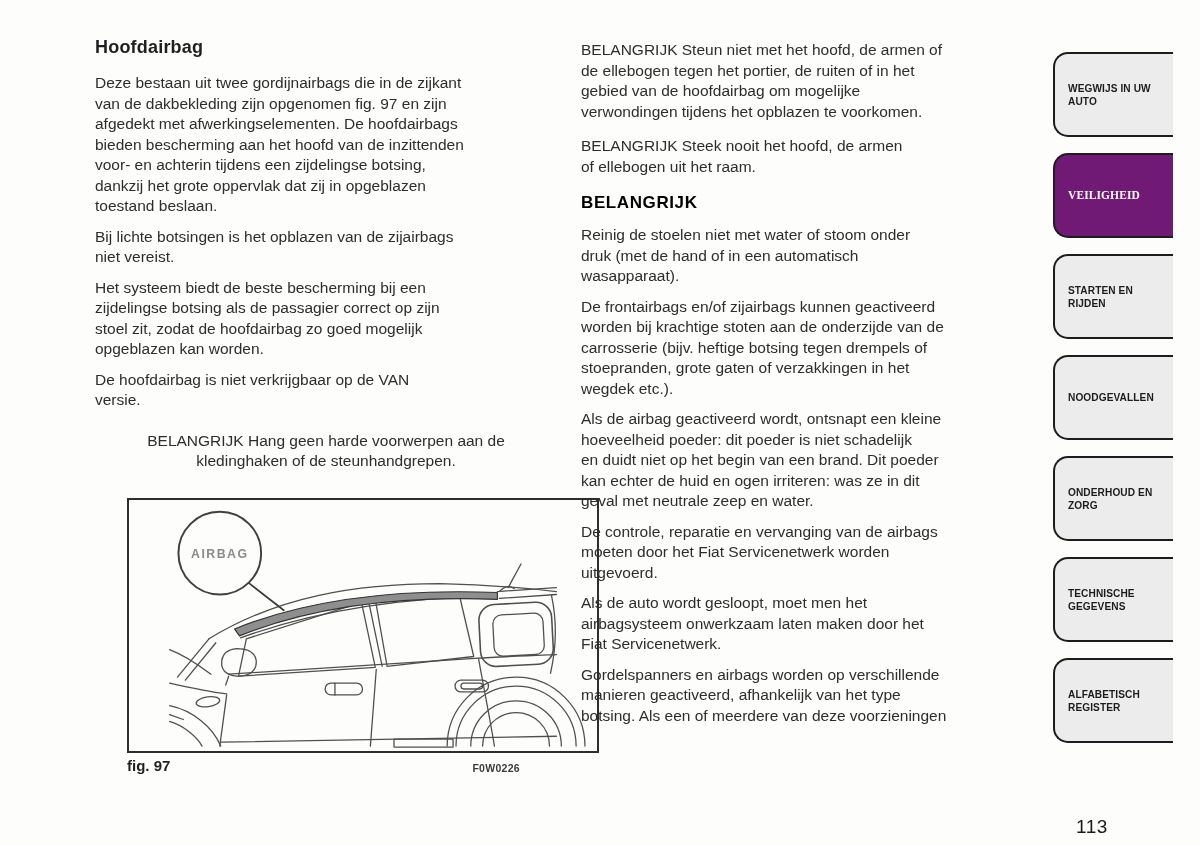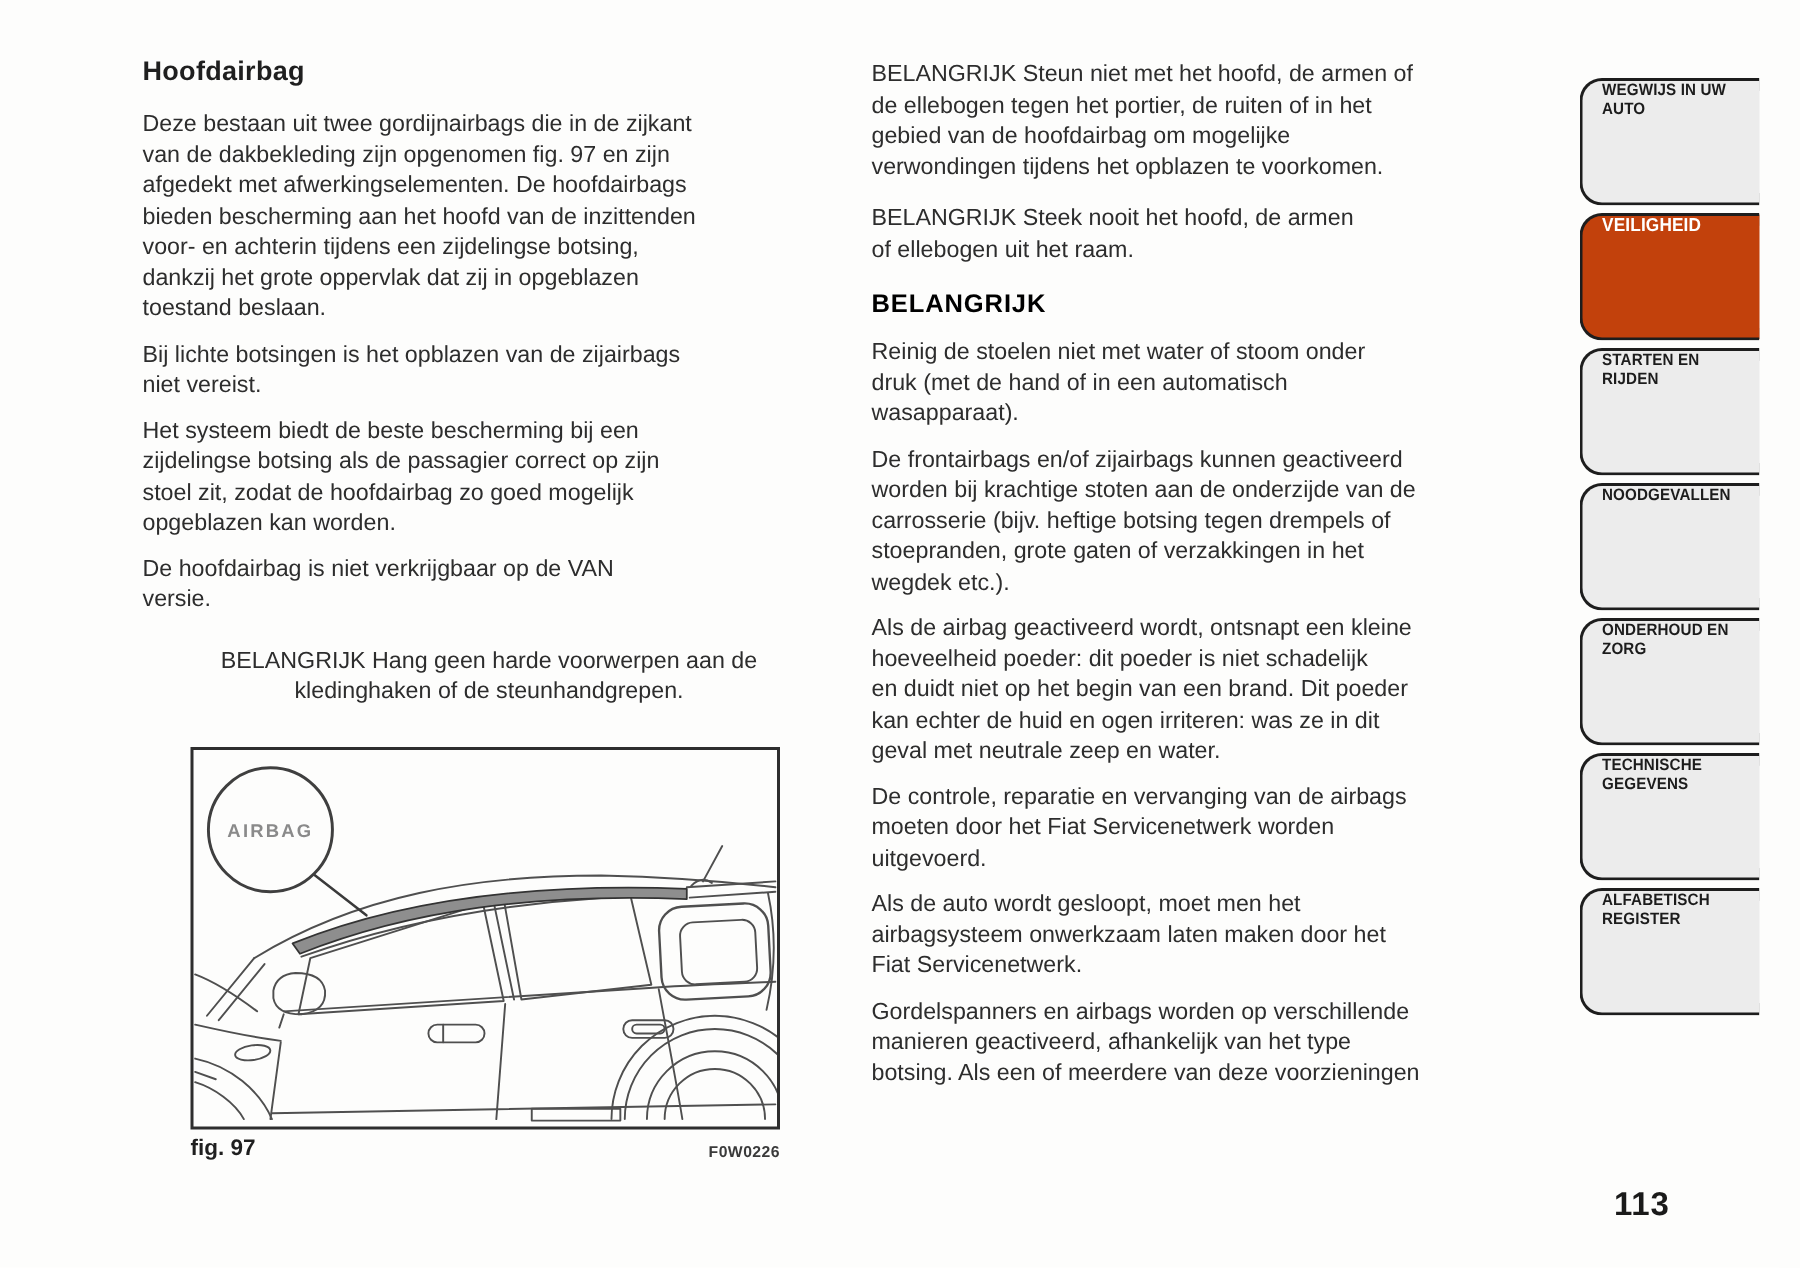--- a/index.html
+++ b/index.html
@@ -15,52 +15,52 @@
   .col-left  { left:95px;  width:462px; }
   .col-right { left:581px; width:462px; top:40px; }
   .heading-main { font-size:18px; font-weight:bold; color:#1f1f1f; margin-bottom:15px; letter-spacing:0.2px; }
   .heading-sub  { font-size:17px; font-weight:bold; color:#000000; margin:16px 0 12px 0; letter-spacing:0.6px; }
   p.body { font-size:15.5px; line-height:20.5px; white-space:pre-line; margin-bottom:10px; color:#2d2d2d; }
   p.body.gap-lg { margin-top:20px;text-align:center; }
   p.body.gap-md { margin-top:14px; }
 
   
   .figure-box {
-    position:absolute; left:127px; top:498px; width:393px; height:255px;
+    position:absolute; left:127px; top:498px; width:472px; height:255px;
     border:2px solid #2e2e2e; background:#fdfdfc;
   }
   .figure-box svg { width:100%; height:100%; display:block; }
   .figure-captions {
     position:absolute; left:127px; top:757px; width:393px;
     display:flex; justify-content:space-between; align-items:flex-start;
   }
   .fig-caption { font-size:15px; font-weight:bold; color:#1f1f1f; }
   .fig-code    { font-size:10.5px; font-weight:bold; color:#3a3a3a; margin-top:5px; letter-spacing:0.3px; }
   .airbag-callout-text { font-family:"Liberation Sans", sans-serif; font-weight:bold; letter-spacing:1.5px; }
 
   
   .sidebar { position:absolute; left:1053px; top:52px; width:120px; }
   .tab {
-    width:120px; height:85px; margin-bottom:5px;
+    width:120px; height:85px; margin-bottom:16px;
     background:#ececec; border:2px solid #1d1d1d; border-right:none;
     border-radius:15px 0 0 15px;
-    display:flex; align-items:flex-start;
+    display:flex; align-items:center;
     padding-left:13px; cursor:pointer;
   }
   .tab span {
     font-size:11px; line-height:13px; font-weight:bold; letter-spacing:0.1px;
     color:#1c1c1c; white-space:pre-line; text-transform:uppercase;
     transform:scaleX(0.92); transform-origin:left center;
   }
-  .tab.active { background:#c2410c; }
+  .tab.active { background:#701a75;font-family:Liberation Serif, serif; }
   .tab.active span { color:#ffffff; font-size:12.5px; }
 
   .page-number {
-    position:absolute; left:1076px; top:790px;
-    font-size:22px; font-weight:bold; color:#1a1a1a; letter-spacing:0.5px;
+    position:absolute; left:1076px; top:816px;
+    font-size:19px; font-weight:normal; color:#1a1a1a; letter-spacing:0.5px;
   }
 </style>
 </head>
 <body>
 
 <div class="page">
 
   <div class="col col-left">
     <div class="heading-main">Hoofdairbag</div>
     <p class="body">Deze bestaan uit twee gordijnairbags die in de zijkant

